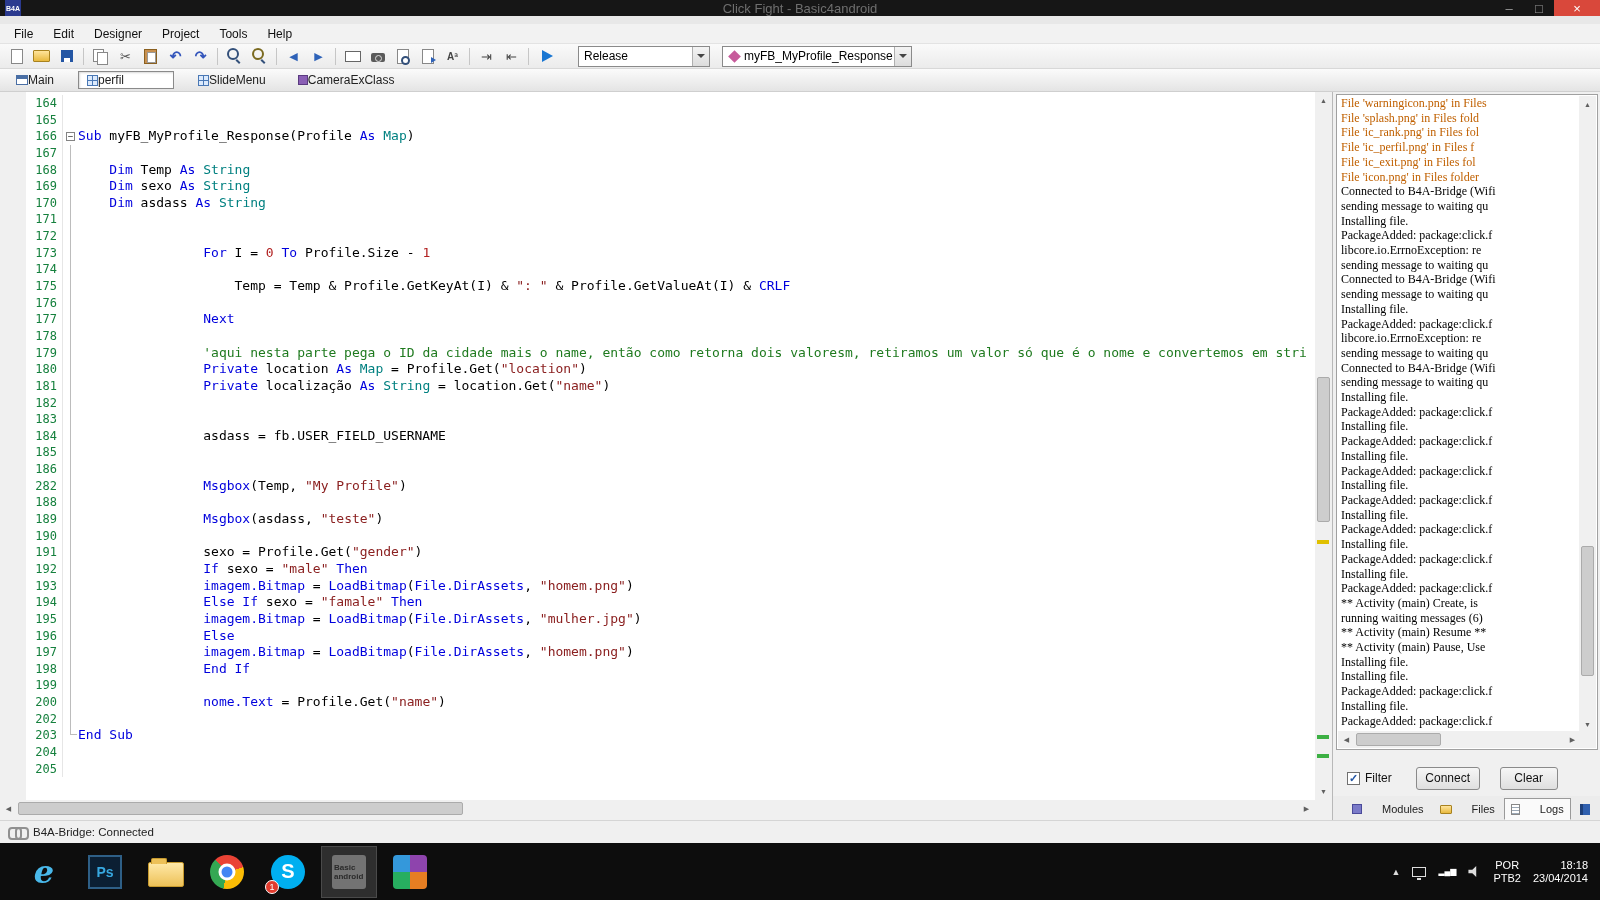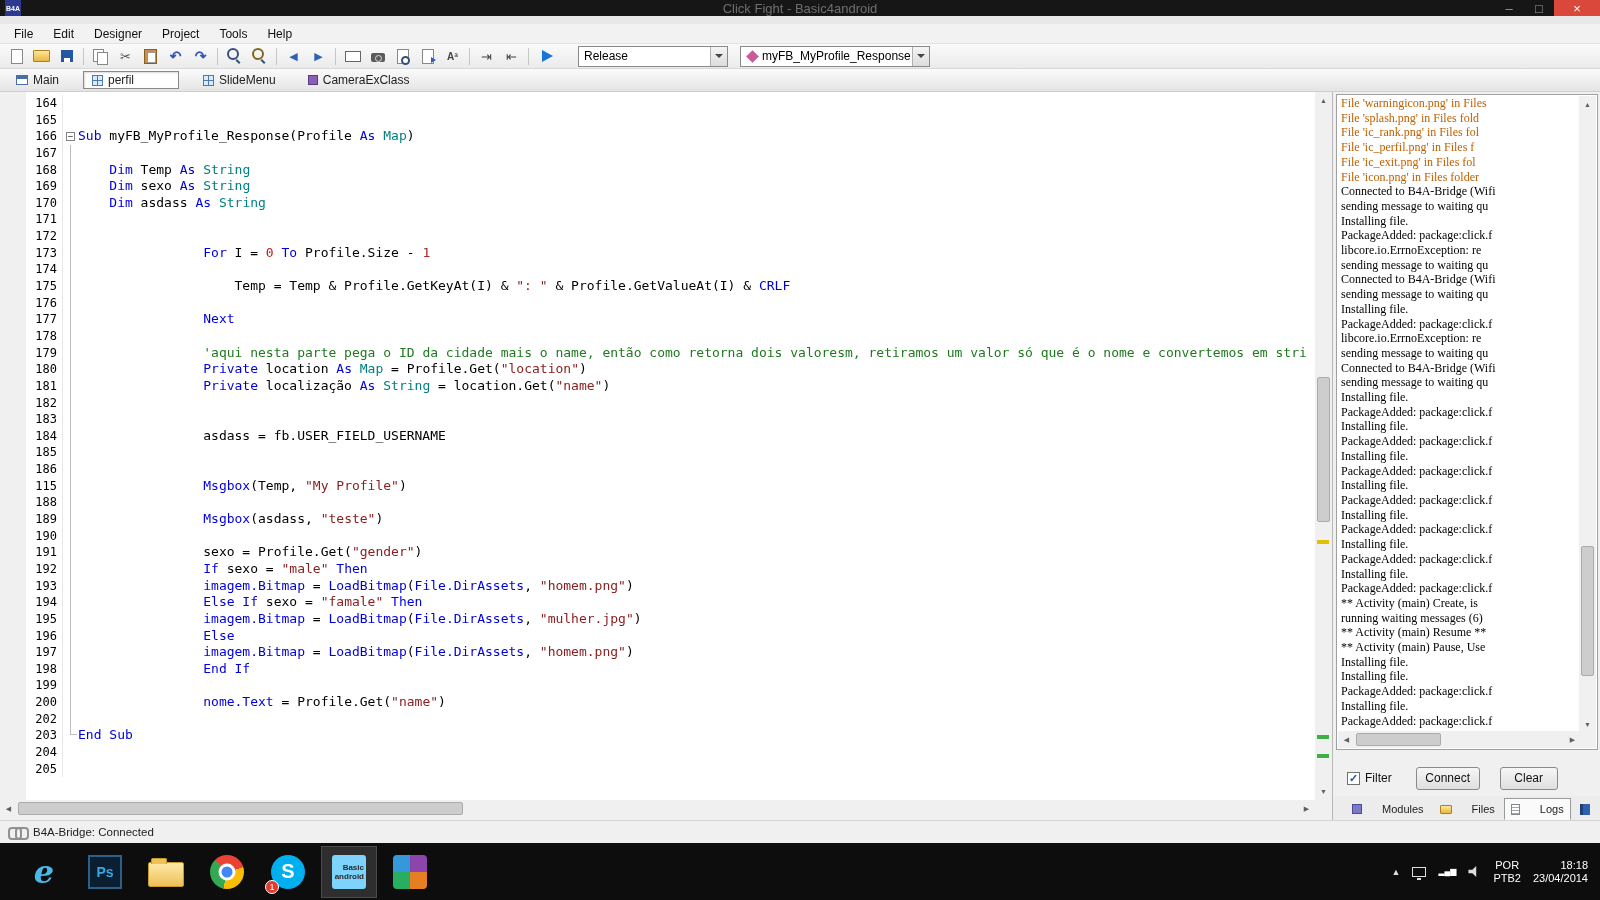--- a/index.html
+++ b/index.html
@@ -58,47 +58,47 @@
   .ic-case { font-size:10px; font-weight:bold; color:#444; }
   .ic-indent,.ic-outdent { color:#444; font-size:13px; }
   .ic-play::before { content:""; width:0; height:0; border-left:11px solid #1976d2;
       border-top:6px solid transparent; border-bottom:6px solid transparent; display:block; margin-left:3px; }
   .combo { height:21px; background:#fff; border:1px solid #8a8a8a; display:flex; align-items:center;
            margin-left:12px; font-size:12px; position:relative; }
   .combo-text { flex:1; padding:0 5px; white-space:nowrap; overflow:hidden; color:#000; }
   .combo-btn { width:17px; height:100%; background:linear-gradient(#f4f4f4,#dcdcdc);
                border-left:1px solid #b0b0b0; display:flex; align-items:center; justify-content:center; }
   .combo-btn::before { content:""; border-top:4px solid #444; border-left:4px solid transparent; border-right:4px solid transparent; }
-  .combo.release { width:150px;margin-left:20px; }
+  .combo.release { width:132px;margin-left:20px; }
   .combo.module { width:190px; }
   .sub-icon { width:9px; height:9px; background:#c75b9b; transform:rotate(45deg); margin-left:7px; flex:none; }
 
   
   .tabrow { position:absolute; top:69px; left:0; width:100%; height:23px;
             background:linear-gradient(#fbfbfb,#e4e4e4); border-bottom:1px solid #cfcfcf;
             display:flex; align-items:center; padding-left:8px; }
-  .mod-tab { display:flex; align-items:center; gap:5px; padding:2px 8px; margin-right:16px; font-size:12px; color:#222; }
+  .mod-tab { display:flex; align-items:center; padding:2px 8px; margin-right:16px; font-size:12px; color:#222; }
   .mod-tab.active { background:#fff; border:1px solid #8a8a8a; box-shadow:inset 1px 1px 2px rgba(0,0,0,.15);
                     min-width:96px; padding:1px 8px; }
   .tic-window { width:12px; height:10px; background:#fff; border:1px solid #4a6fa5; box-shadow:inset 0 3px 0 #4a6fa5; }
   .tic-grid { width:11px; height:11px; border:1px solid #4a78b5;
       background:linear-gradient(#4a78b5,#4a78b5) 50% 0/1px 100% no-repeat,
                  linear-gradient(#4a78b5,#4a78b5) 0 50%/100% 1px no-repeat,#dceafc; }
   .tic-class { width:10px; height:10px; background:#8a5fb5; border:1px solid #5a3a80; }
 
   
   .workspace { position:absolute; top:92px; left:0; width:1600px; height:728px; background:#f0f0f0; }
   .editor { position:absolute; left:0; top:0; width:1332px; height:728px; background:#f0f0f0; }
   .code-area { position:absolute; left:0; top:0; width:1315px; height:708px; background:#fff;
                overflow:hidden; padding-top:3px; }
   .code-area::before { content:""; position:absolute; left:0; top:0; width:26px; height:100%; background:#f0f0f0; }
   .code-line { display:flex; height:16.65px; line-height:16.65px; white-space:pre;
                font-family:"DejaVu Sans Mono","Liberation Mono",monospace; font-size:13px; position:relative; }
   .bp-strip { width:26px; flex:none; }
-  .line-num { width:36px; flex:none; text-align:right; padding-right:5px; color:#000000; font-size:12px; }
+  .line-num { width:36px; flex:none; text-align:right; padding-right:5px; color:#15803d; font-size:12px; }
   .fold-cell { width:16px; flex:none; position:relative; border-left:1px solid #e6e6e6; }
   .fold-box { position:absolute; left:3px; top:4px; width:9px; height:9px; border:1px solid #848484;
               background:#fff; font-size:9px; line-height:7px; text-align:center; color:#333; }
   .guide { position:absolute; left:7px; top:0; bottom:0; width:1px; background:#bcbcbc; }
   .guide-end { position:absolute; left:7px; top:0; height:8px; width:7px;
                border-left:1px solid #bcbcbc; border-bottom:1px solid #bcbcbc; }
   .code-text { flex:1; overflow:hidden; color:#000; }
   .tk-k { color:#0000dd; } .tk-t { color:#008080; } .tk-s { color:#8b2020; }
   .tk-c { color:#1f7a1f; } .tk-n { color:#b22222; } .tk-m { color:#0000dd; } .tk-p { color:#000; }
 
@@ -180,22 +180,22 @@
   .tki-file-explorer::before { content:""; position:absolute; top:-5px; left:2px; width:14px; height:5px;
               background:#edc158; border:1px solid #c79a2e; border-bottom:none; border-radius:2px 2px 0 0; }
   .tki-chrome { position:relative; width:34px; height:34px; border-radius:50%;
               background:conic-gradient(from -45deg,#ea4335 0 33%,#fbbc05 33% 66%,#34a853 66% 100%); }
   .tki-chrome::before { content:""; position:absolute; left:50%; top:50%; transform:translate(-50%,-50%);
               width:17px; height:17px; border-radius:50%; background:#fff; }
   .tki-chrome::after { content:""; position:absolute; left:50%; top:50%; transform:translate(-50%,-50%);
               width:11px; height:11px; border-radius:50%; background:#4285f4; }
   .tki-skype { width:34px; height:34px; border-radius:50%; background:#00aff0; color:#fff; font-size:20px;
               font-weight:bold; display:flex; align-items:center; justify-content:center; }
-  .tki-b4a { width:34px; height:34px; background:#7dd3fc; border-radius:3px; color:#2a2a2a; font-size:8px;
-              font-weight:bold; display:flex; align-items:center; justify-content:center; text-align:right;
+  .tki-b4a { width:34px; height:34px; background:#737373; border-radius:3px; color:#2a2a2a; font-size:8px;
+              font-weight:bold; display:flex; align-items:center; justify-content:center; text-align:left;
               line-height:9px; padding:2px; }
   .tki-misc-app { width:34px; height:34px; border-radius:4px;
               background:conic-gradient(#8e44ad 0 25%,#e67e22 25% 50%,#27ae60 50% 75%,#3498db 75% 100%); }
 
   .tray { margin-left:auto; display:flex; align-items:center; gap:12px; padding-right:12px; color:#fff; }
   .tray-arrow { font-size:9px; color:#ddd; }
   .tray-monitor { width:14px; height:10px; border:1px solid #ddd; position:relative; }
   .tray-monitor::after { content:""; position:absolute; left:4px; bottom:-4px; width:4px; height:2px; background:#ddd; }
   .tray-network { font-size:8px; color:#fff; }
   .tray-network::before { content:"▂▄▆"; }
@@ -308,21 +308,21 @@
             <div class="code-line"><span class="bp-strip"></span><span class="line-num">177</span><span class="fold-cell"><span class="guide"></span></span><span class="code-text"><span class="tk-p">                </span><span class="tk-k">Next</span></span></div>
             <div class="code-line"><span class="bp-strip"></span><span class="line-num">178</span><span class="fold-cell"><span class="guide"></span></span><span class="code-text"></span></div>
             <div class="code-line"><span class="bp-strip"></span><span class="line-num">179</span><span class="fold-cell"><span class="guide"></span></span><span class="code-text"><span class="tk-p">                </span><span class="tk-c">'aqui nesta parte pega o ID da cidade mais o name, então como retorna dois valoresm, retiramos um valor só que é o nome e convertemos em stri</span></span></div>
             <div class="code-line"><span class="bp-strip"></span><span class="line-num">180</span><span class="fold-cell"><span class="guide"></span></span><span class="code-text"><span class="tk-p">                </span><span class="tk-k">Private</span><span class="tk-p"> location </span><span class="tk-k">As</span><span class="tk-p"> </span><span class="tk-t">Map</span><span class="tk-p"> = Profile.Get(</span><span class="tk-s">"location"</span><span class="tk-p">)</span></span></div>
             <div class="code-line"><span class="bp-strip"></span><span class="line-num">181</span><span class="fold-cell"><span class="guide"></span></span><span class="code-text"><span class="tk-p">                </span><span class="tk-k">Private</span><span class="tk-p"> localização </span><span class="tk-k">As</span><span class="tk-p"> </span><span class="tk-t">String</span><span class="tk-p"> = location.Get(</span><span class="tk-s">"name"</span><span class="tk-p">)</span></span></div>
             <div class="code-line"><span class="bp-strip"></span><span class="line-num">182</span><span class="fold-cell"><span class="guide"></span></span><span class="code-text"></span></div>
             <div class="code-line"><span class="bp-strip"></span><span class="line-num">183</span><span class="fold-cell"><span class="guide"></span></span><span class="code-text"></span></div>
             <div class="code-line"><span class="bp-strip"></span><span class="line-num">184</span><span class="fold-cell"><span class="guide"></span></span><span class="code-text"><span class="tk-p">                asdass = fb.USER_FIELD_USERNAME</span></span></div>
             <div class="code-line"><span class="bp-strip"></span><span class="line-num">185</span><span class="fold-cell"><span class="guide"></span></span><span class="code-text"></span></div>
             <div class="code-line"><span class="bp-strip"></span><span class="line-num">186</span><span class="fold-cell"><span class="guide"></span></span><span class="code-text"></span></div>
-            <div class="code-line"><span class="bp-strip"></span><span class="line-num">115</span><span class="fold-cell"><span class="guide"></span></span><span class="code-text"><span class="tk-p">                </span><span class="tk-m">Msgbox</span><span class="tk-p">(Temp, </span><span class="tk-s">"My Profile"</span><span class="tk-p">)</span></span></div>
+            <div class="code-line"><span class="bp-strip"></span><span class="line-num">282</span><span class="fold-cell"><span class="guide"></span></span><span class="code-text"><span class="tk-p">                </span><span class="tk-m">Msgbox</span><span class="tk-p">(Temp, </span><span class="tk-s">"My Profile"</span><span class="tk-p">)</span></span></div>
             <div class="code-line"><span class="bp-strip"></span><span class="line-num">188</span><span class="fold-cell"><span class="guide"></span></span><span class="code-text"></span></div>
             <div class="code-line"><span class="bp-strip"></span><span class="line-num">189</span><span class="fold-cell"><span class="guide"></span></span><span class="code-text"><span class="tk-p">                </span><span class="tk-m">Msgbox</span><span class="tk-p">(asdass, </span><span class="tk-s">"teste"</span><span class="tk-p">)</span></span></div>
             <div class="code-line"><span class="bp-strip"></span><span class="line-num">190</span><span class="fold-cell"><span class="guide"></span></span><span class="code-text"></span></div>
             <div class="code-line"><span class="bp-strip"></span><span class="line-num">191</span><span class="fold-cell"><span class="guide"></span></span><span class="code-text"><span class="tk-p">                sexo = Profile.Get(</span><span class="tk-s">"gender"</span><span class="tk-p">)</span></span></div>
             <div class="code-line"><span class="bp-strip"></span><span class="line-num">192</span><span class="fold-cell"><span class="guide"></span></span><span class="code-text"><span class="tk-p">                </span><span class="tk-k">If</span><span class="tk-p"> sexo = </span><span class="tk-s">"male"</span><span class="tk-p"> </span><span class="tk-k">Then</span></span></div>
             <div class="code-line"><span class="bp-strip"></span><span class="line-num">193</span><span class="fold-cell"><span class="guide"></span></span><span class="code-text"><span class="tk-p">                </span><span class="tk-m">imagem.Bitmap</span><span class="tk-p"> = </span><span class="tk-m">LoadBitmap</span><span class="tk-p">(</span><span class="tk-m">File.DirAssets</span><span class="tk-p">, </span><span class="tk-s">"homem.png"</span><span class="tk-p">)</span></span></div>
             <div class="code-line"><span class="bp-strip"></span><span class="line-num">194</span><span class="fold-cell"><span class="guide"></span></span><span class="code-text"><span class="tk-p">                </span><span class="tk-k">Else If</span><span class="tk-p"> sexo = </span><span class="tk-s">"famale"</span><span class="tk-p"> </span><span class="tk-k">Then</span></span></div>
             <div class="code-line"><span class="bp-strip"></span><span class="line-num">195</span><span class="fold-cell"><span class="guide"></span></span><span class="code-text"><span class="tk-p">                </span><span class="tk-m">imagem.Bitmap</span><span class="tk-p"> = </span><span class="tk-m">LoadBitmap</span><span class="tk-p">(</span><span class="tk-m">File.DirAssets</span><span class="tk-p">, </span><span class="tk-s">"mulher.jpg"</span><span class="tk-p">)</span></span></div>
             <div class="code-line"><span class="bp-strip"></span><span class="line-num">196</span><span class="fold-cell"><span class="guide"></span></span><span class="code-text"><span class="tk-p">                </span><span class="tk-k">Else</span></span></div>
             <div class="code-line"><span class="bp-strip"></span><span class="line-num">197</span><span class="fold-cell"><span class="guide"></span></span><span class="code-text"><span class="tk-p">                </span><span class="tk-m">imagem.Bitmap</span><span class="tk-p"> = </span><span class="tk-m">LoadBitmap</span><span class="tk-p">(</span><span class="tk-m">File.DirAssets</span><span class="tk-p">, </span><span class="tk-s">"homem.png"</span><span class="tk-p">)</span></span></div>

